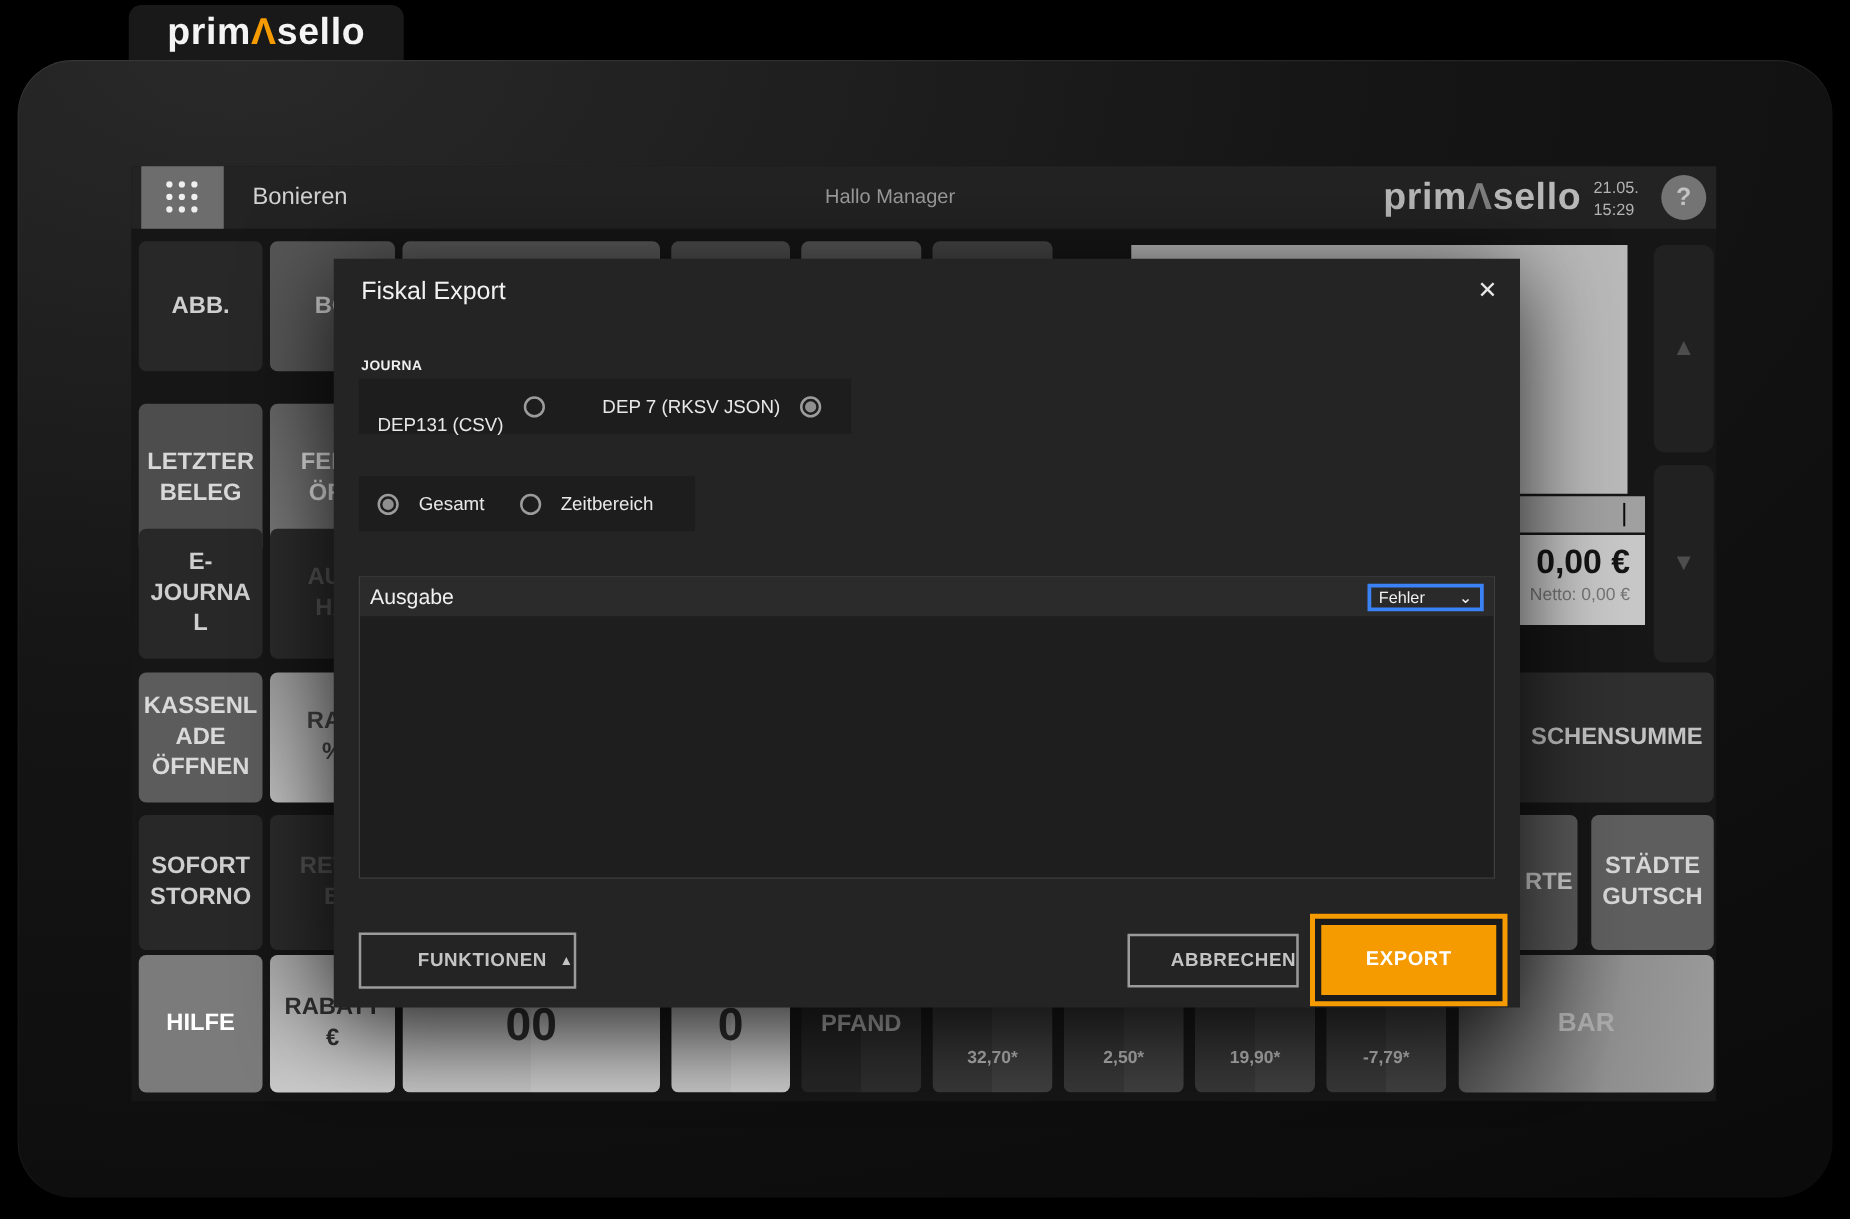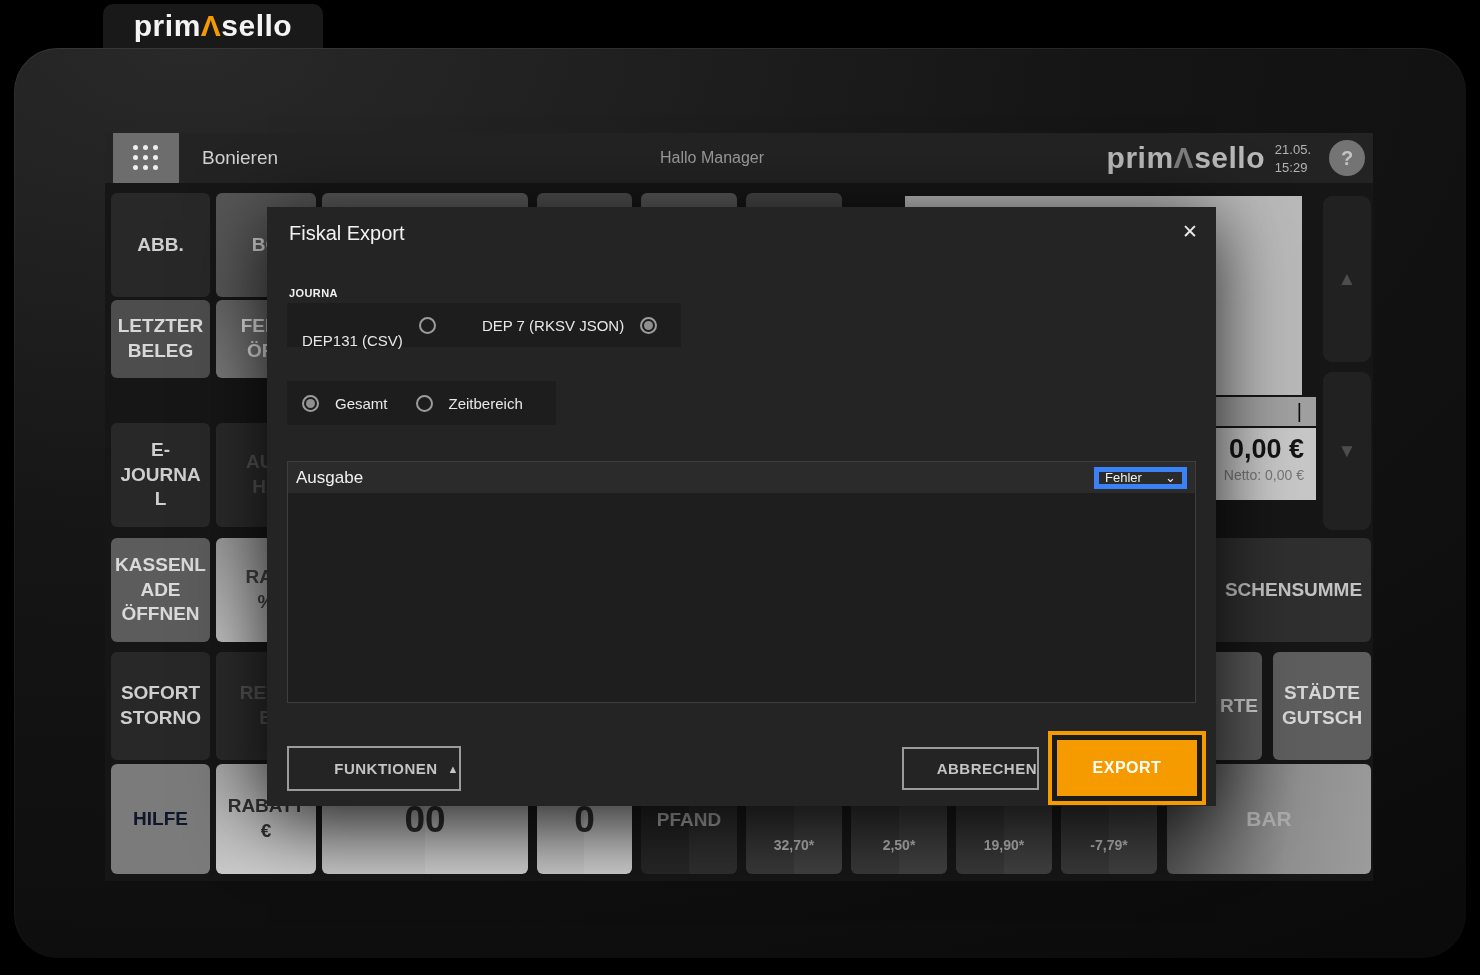--- a/index.html
+++ b/index.html
@@ -30,26 +30,26 @@
   .datetime { position:absolute; right:62px; top:8px; font-size:13px; color:#b3b3b3; line-height:1.4; }
   .help-btn { position:absolute; right:8px; top:7px; width:36px; height:36px; border-radius:50%;
               background:#747474; color:#c3c3c3; font-size:20px; font-weight:bold;
               display:flex; align-items:center; justify-content:center; }
 
   
   .tile { position:absolute; border-radius:6px; display:flex; align-items:center; justify-content:center;
           text-align:center; font-weight:bold; font-size:19px; line-height:1.3; padding:4px;
           white-space:pre-line; word-break:break-word; }
   .c1 { left:6px; width:99px; } .c2 { left:111px; width:100px; }
-  .r1 { top:60px; height:104px; } .r2 { top:167px; height:78px; } .r3 { top:290px; height:104px; }
+  .r1 { top:60px; height:104px; } .r2 { top:190px; height:120px; } .r3 { top:290px; height:104px; }
   .r4 { top:405px; height:104px; } .r5 { top:519px; height:108px; } .r6 { top:631px; height:110px; }
   .t-dark  { background:#282828; color:#cfcfcf; }
   .t-mid   { background:#4d4d4d; color:#d8d8d8; }
   .t-mid2  { background:#5c5c5c; color:#dadada; }
-  .t-light { background:#7b7b7b; color:#0f172a; }
+  .t-light { background:#7b7b7b; color:#ffffff; }
   .t-bo    { background:#565656; color:#d0d0d0; }
   .t-fens  { background:linear-gradient(#646464,#787878); color:#e0e0e0; }
   .t-dis   { background:#2a2a2a; color:#525252; }
   .t-rab   { background:linear-gradient(#9a9a9a,#bdbdbd); color:#3f3f3f; }
   .t-rabatt{ background:linear-gradient(#a6a6a6,#cacaca); color:#303030; }
   .partial-1 { position:absolute; top:60px; height:150px; border-radius:6px; }
 
   
   .receipt { position:absolute; left:800px; top:63px; width:397px; height:199px; background:#b9b9b9; }
   .entry-bar { position:absolute; left:800px; top:264px; width:411px; height:29px; background:#a0a0a0;
@@ -100,21 +100,21 @@
   .opt-bar { position:absolute; height:44px; background:#1d1d1d; display:flex; align-items:center; }
   .format-bar { left:20px; top:96px; width:394px; }
   .range-bar  { left:20px; top:174px; width:269px; }
   .opt-label { font-size:15px; color:#e8e8e8; }
   .radio { width:17px; height:17px; border:2px solid #9c9c9c; border-radius:50%; flex:0 0 auto; }
   .radio.checked::after { content:""; display:block; width:9px; height:9px; border-radius:50%; background:#8f8f8f; margin:2px; }
 
   .output { position:absolute; left:20px; top:254px; width:909px; height:242px; border:1px solid #3e3e3e; background:#1e1e1e; }
   .output-header { height:31px; background:#2b2b2b; display:flex; align-items:center; padding:0 8px; }
   .output-title { flex:1; font-size:17px; color:#f0f0f0; }
-  .filter-select { width:93px; height:22px; background:#2a2a2a; border:5px solid #3b82f6; color:#f0f0f0;
+  .filter-select { width:93px; height:22px; background:#2a2a2a; border:3px solid #3b82f6; color:#f0f0f0;
                    font-size:13px; display:flex; align-items:center; padding:0 6px; cursor:pointer; }
   .filter-select .val { flex:1; }
   .filter-select .chev { font-size:13px; line-height:10px; }
 
   .btn-outline { position:absolute; border:2px solid #9b9b9b; color:#c4c4c4; font-weight:bold; font-size:15px;
                  letter-spacing:.5px; background:transparent; display:flex; align-items:center; justify-content:flex-end; gap:10px; cursor:pointer; }
   .functions-btn { left:20px; top:539px; width:174px; height:45px; }
   .functions-btn .arr { font-size:11px; }
   .cancel-btn { left:635px; top:540px; width:137px; height:43px; }
   .export-wrap { position:absolute; left:781px; top:524px; width:158px; height:74px; border:4px solid var(--accent,#f59b00);

